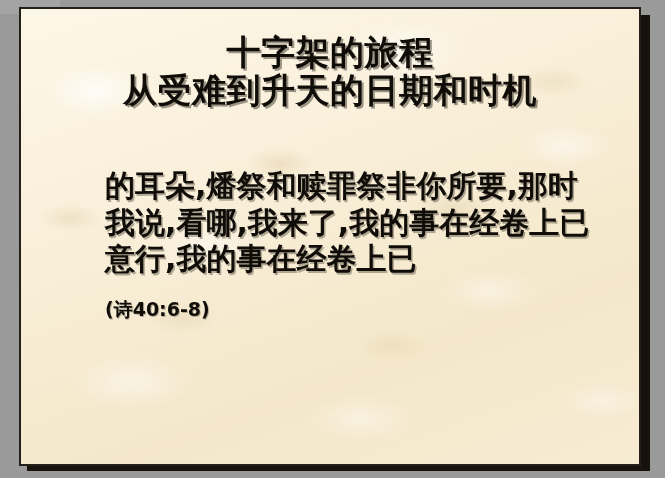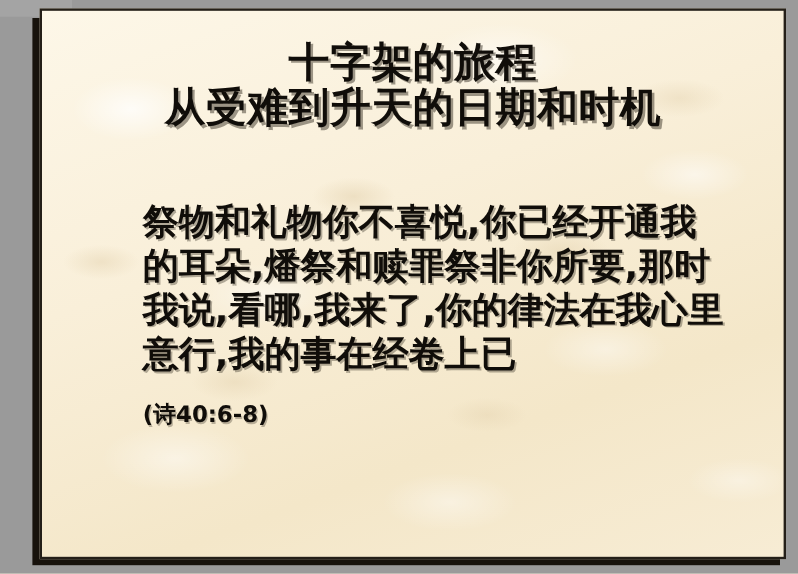--- a/index.html
+++ b/index.html
@@ -28,21 +28,21 @@
     position: absolute;
     left: 27px;
     top: 15px;
     width: 623px;
     height: 456px;
     background: #17120c;
   }
 
   .slide {
     position: absolute;
-    left: 33px;
+    left: 19px;
     top: 7px;
     width: 622px;
     height: 459px;
     border: 2px solid #241f18;
     box-sizing: border-box;
     overflow: hidden;
     
     background-color: #fbf2de;
     background-image:
       radial-gradient(ellipse 70px 38px at 12% 18%, rgba(255,255,255,0.75), rgba(255,255,255,0) 70%),
@@ -112,20 +112,19 @@
 <div class="slide-shadow"></div>
 
 <div class="slide">
 
   <div class="title-block">
     <div class="title-line l1">十字架的旅程</div>
     <div class="title-line l2">从受难到升天的日期和时机</div>
   </div>
 
   <div class="body-block">
-    <div class="body-line">祭物和礼物你不喜悦,你已经开通我</div>
     <div class="body-line">的耳朵,燔祭和赎罪祭非你所要,那时</div>
-    <div class="body-line">我说,看哪,我来了,你的律法在我心里</div>
+    <div class="body-line">我说,看哪,我来了,我的事在经卷上已</div>
     <div class="body-line">意行,我的事在经卷上已</div>
     <div class="citation">(诗40:6-8)</div>
   </div>
 
 </div>
 
 </body></html>

